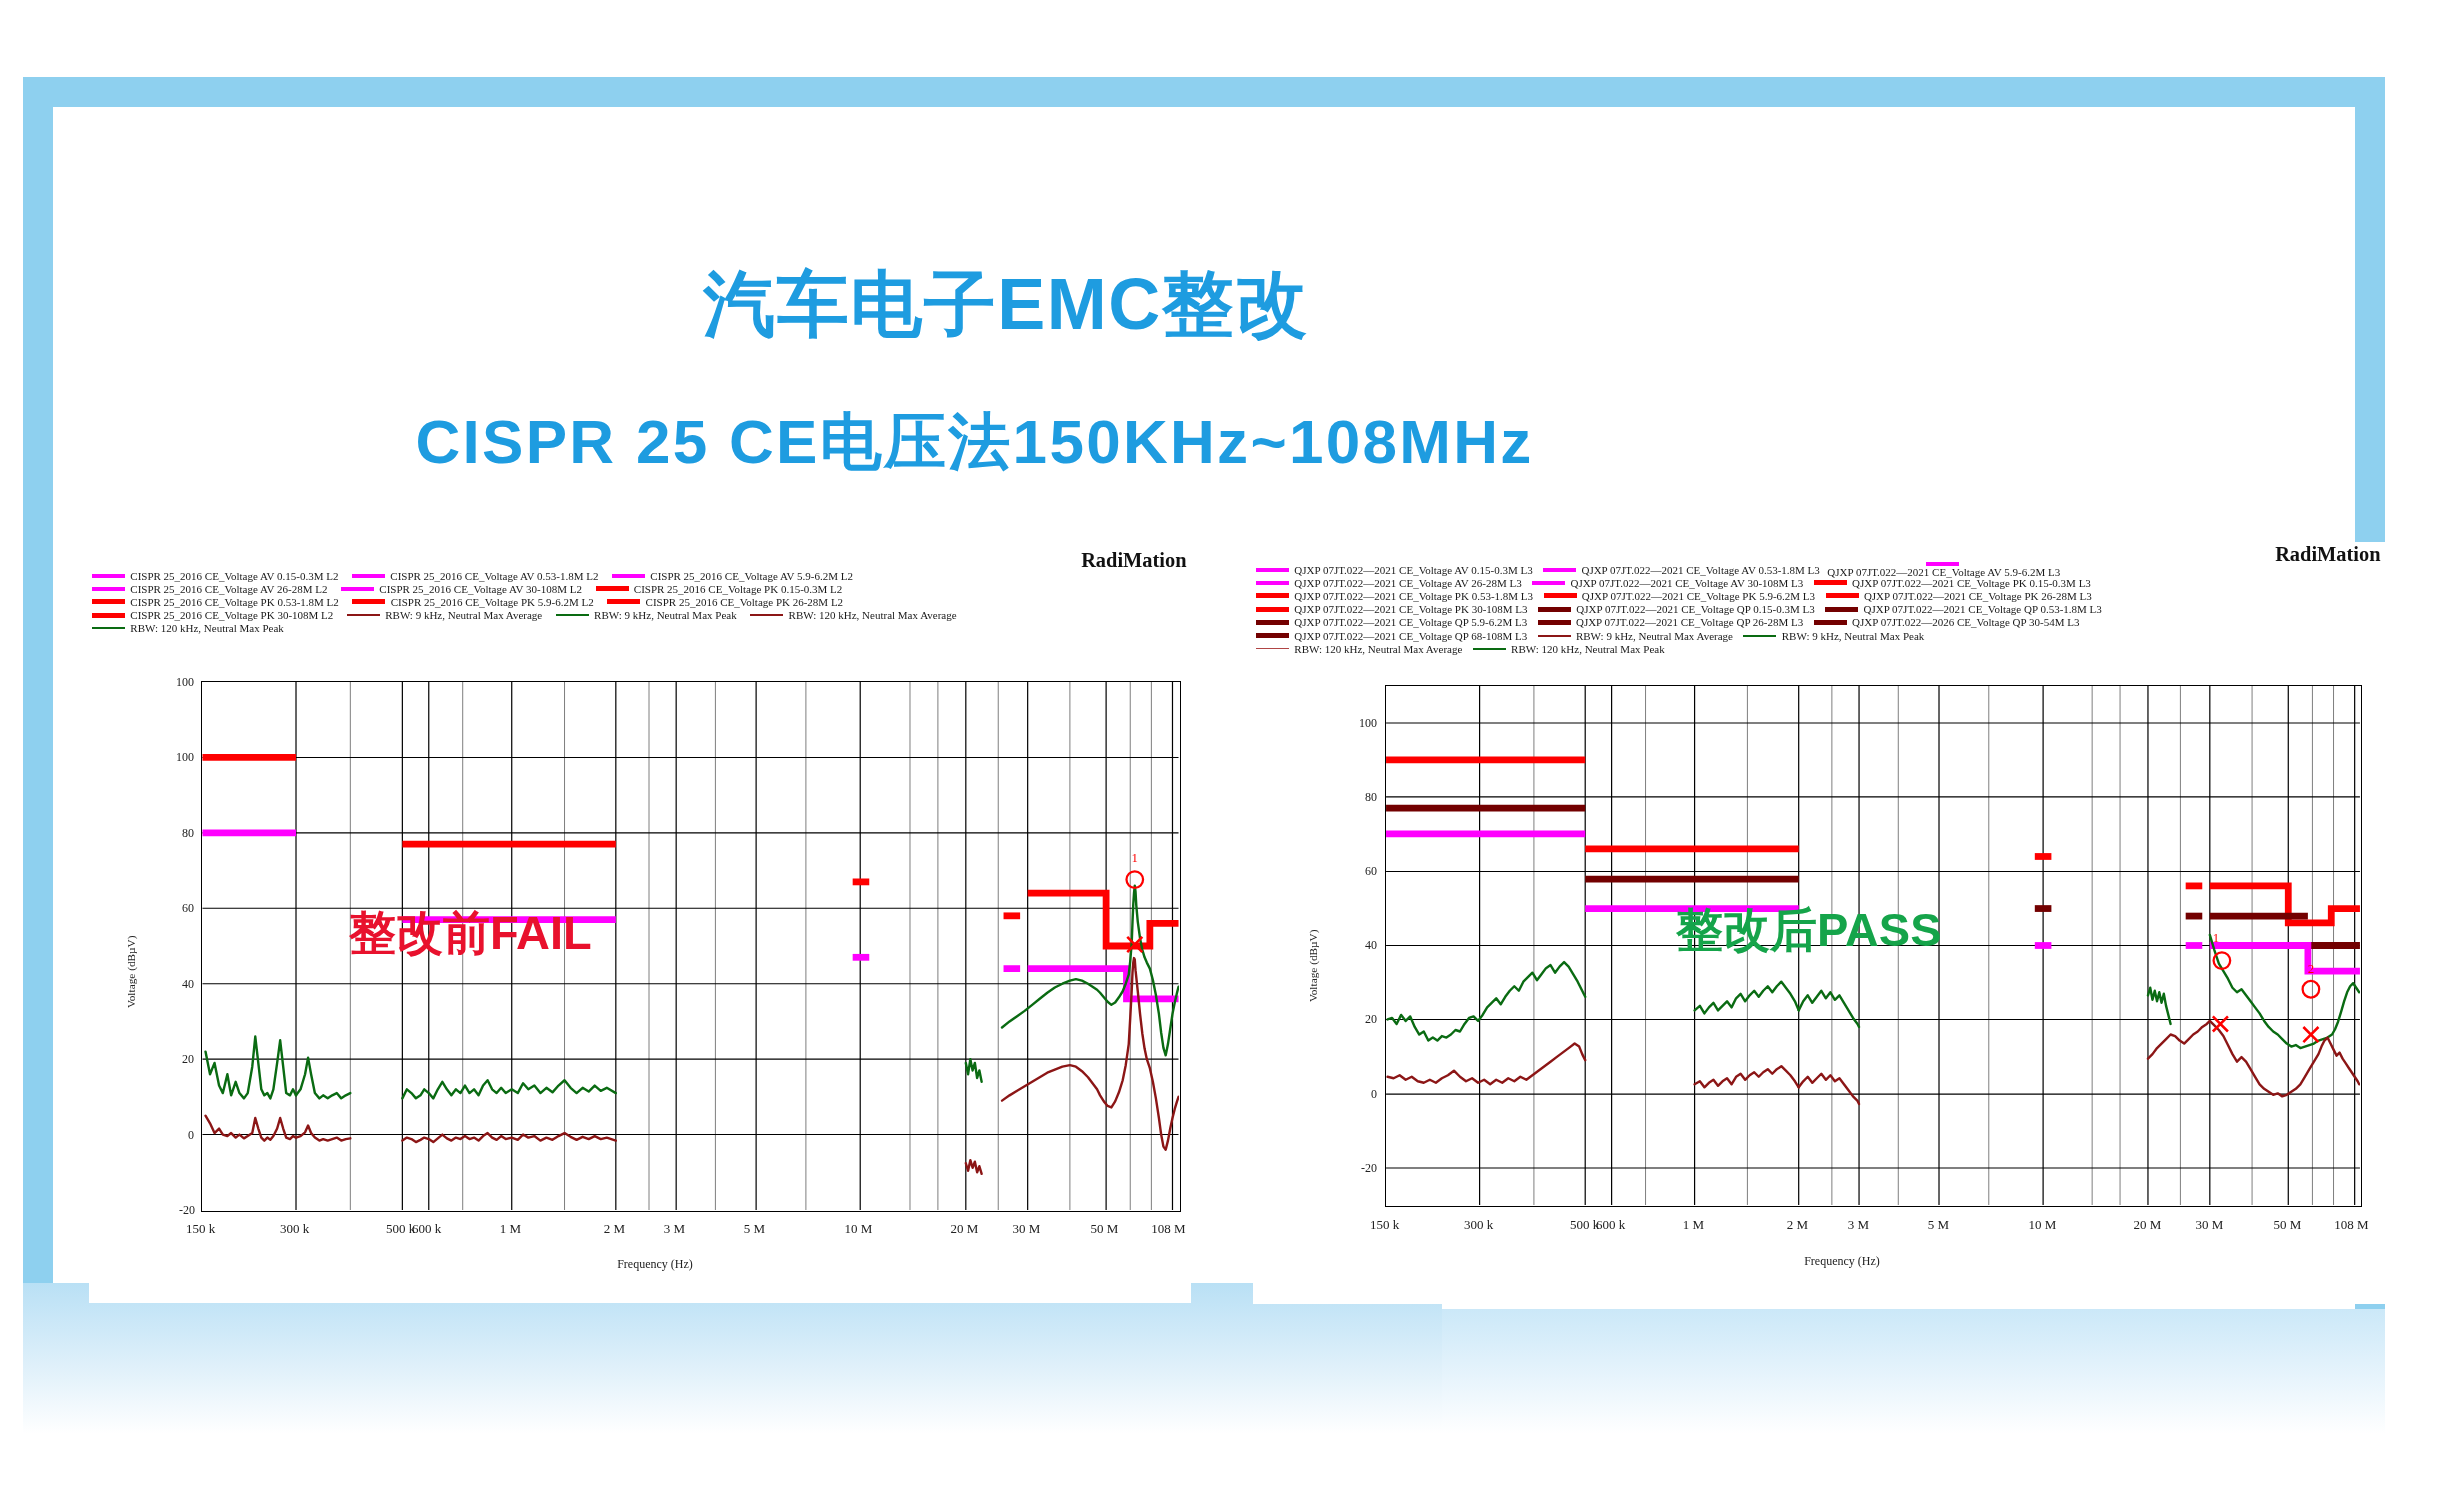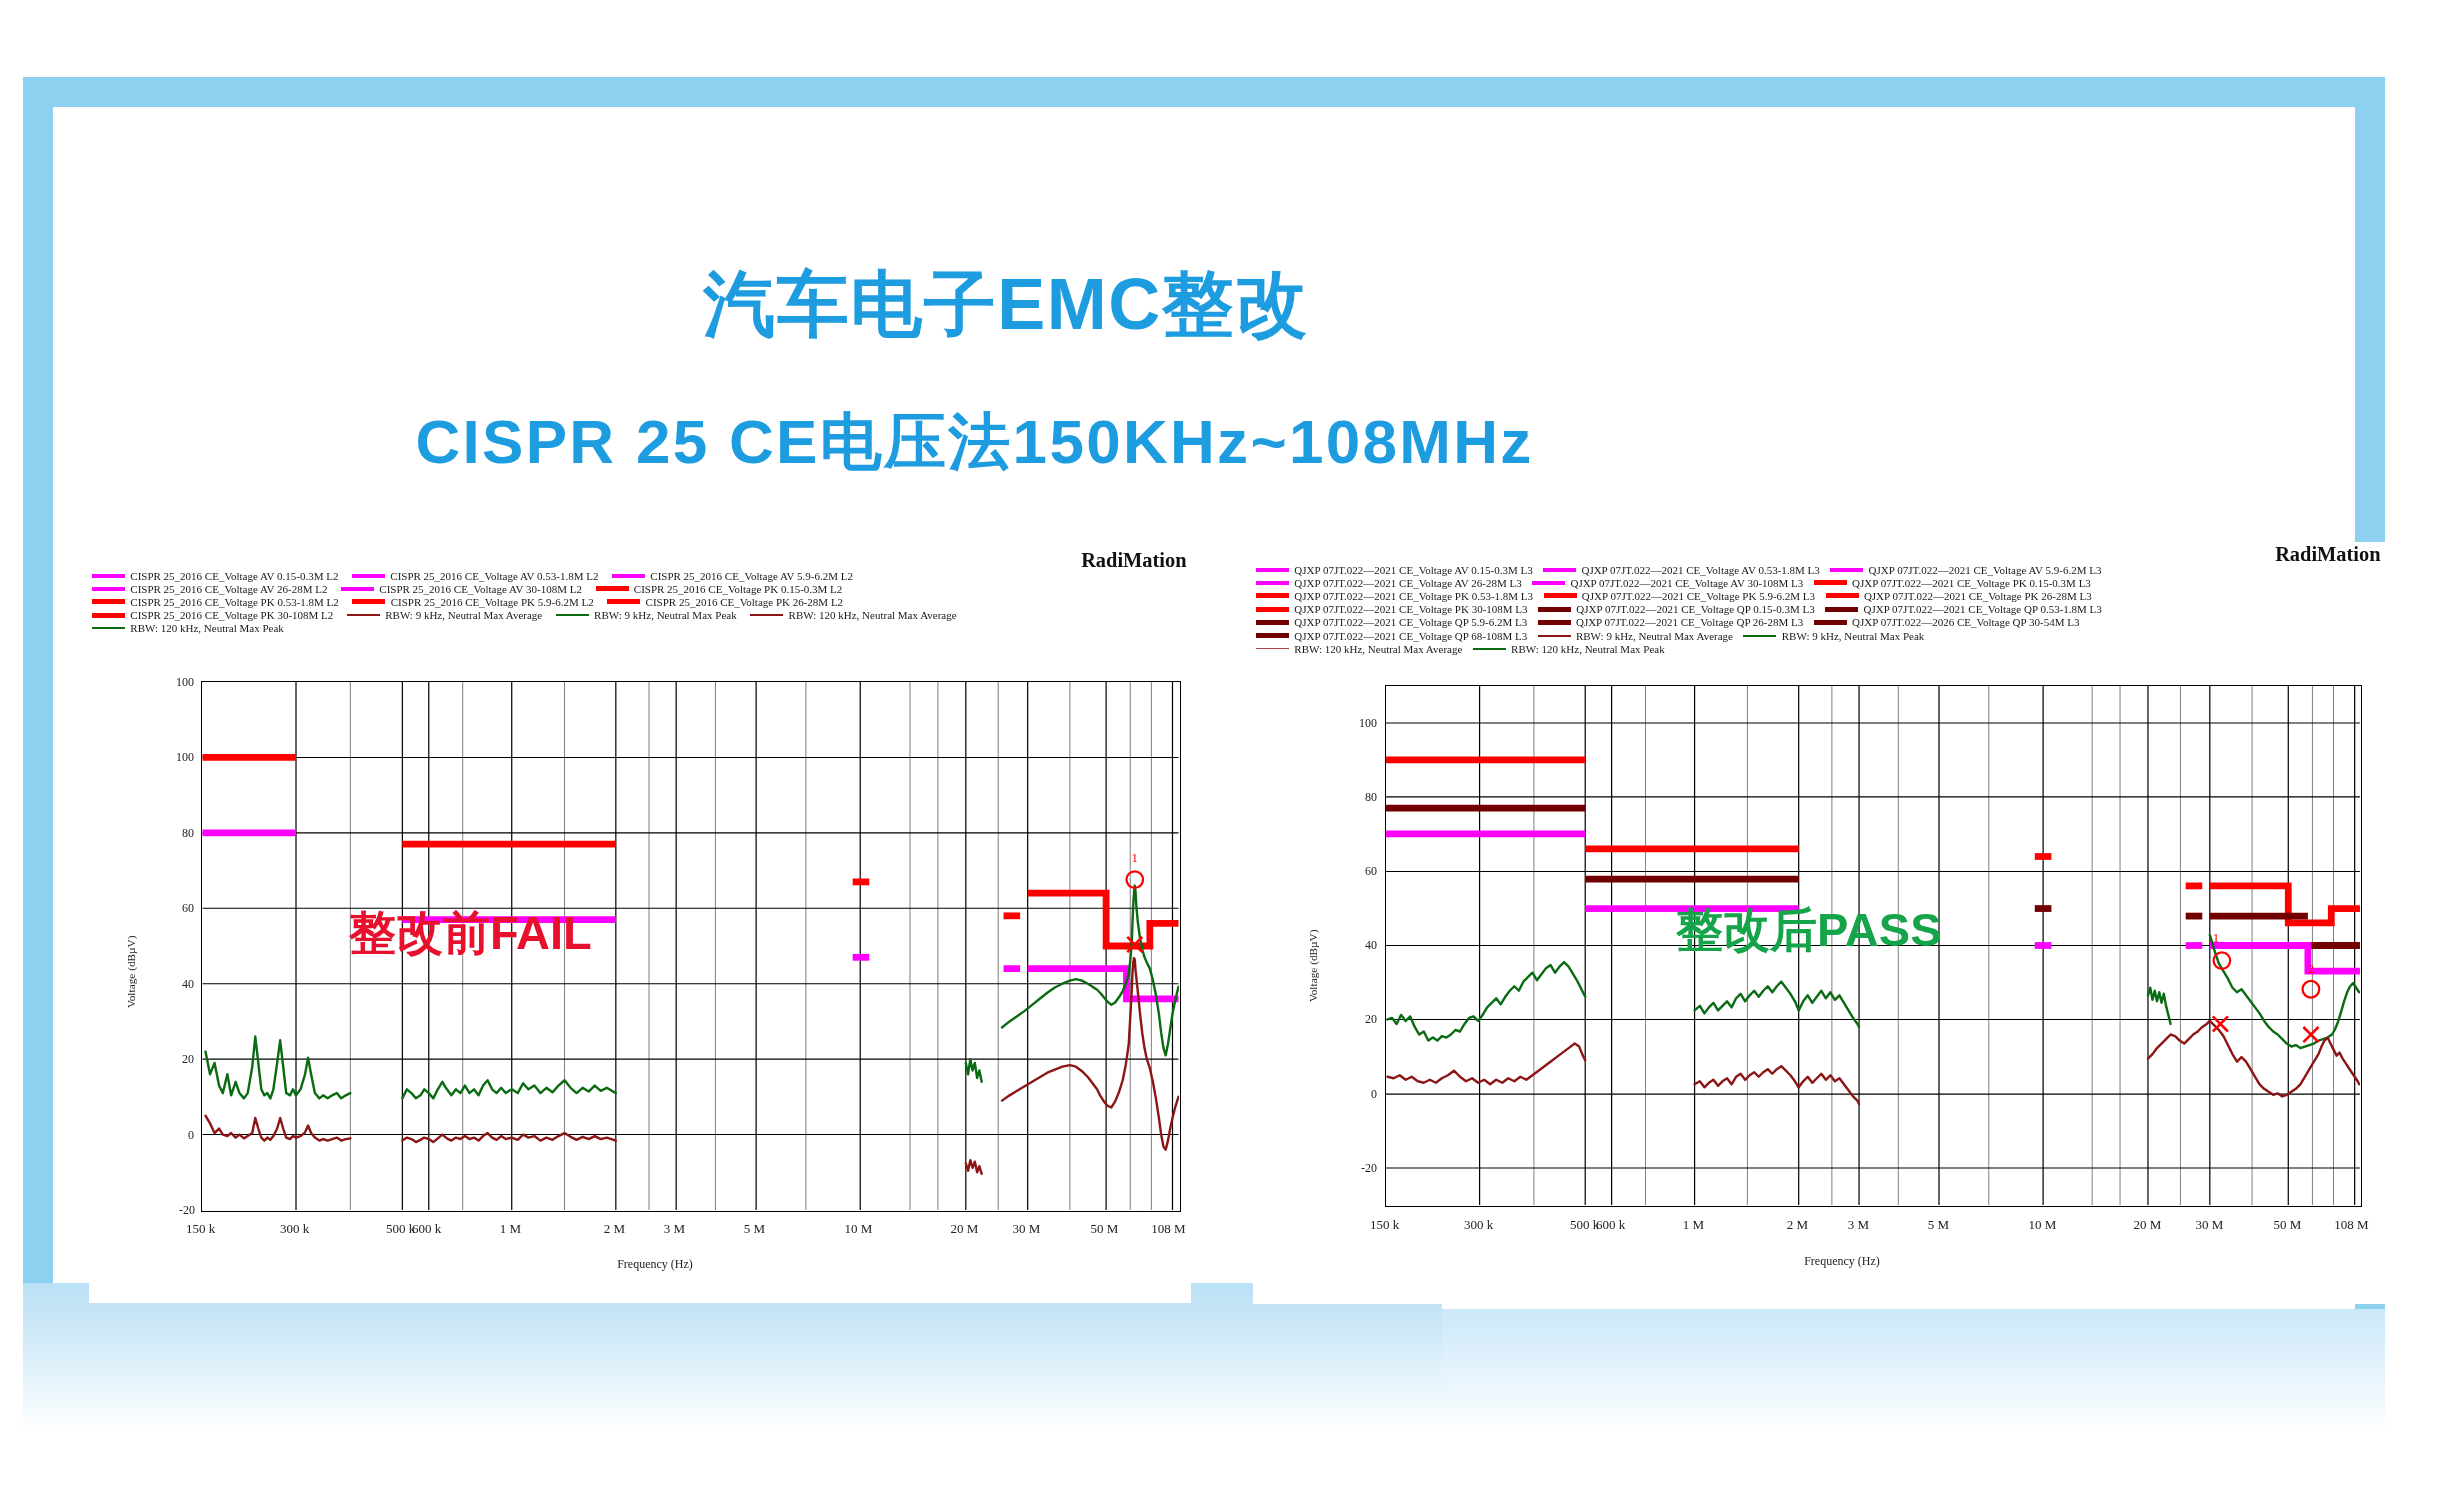--- a/index.html
+++ b/index.html
@@ -294,21 +294,21 @@
   <div class="legend" id="legend-right">
       <div class="legend-row">
         <span class="legend-item" style="margin-right: 7.5px;">
           <span class="swatch sw-mag"></span>
           <span class="lbl">QJXP  07JT.022—2021 CE_Voltage AV 0.15-0.3M L3</span>
         </span>
         <span class="legend-item" style="margin-right: 7.5px;">
           <span class="swatch sw-mag"></span>
           <span class="lbl">QJXP  07JT.022—2021 CE_Voltage AV 0.53-1.8M L3</span>
         </span>
-        <span class="legend-item" style="margin-right: 7.5px;">
+        <span class="legend-item" style="margin-right: 7.5px; flex-direction: column;">
           <span class="swatch sw-mag"></span>
           <span class="lbl">QJXP  07JT.022—2021 CE_Voltage AV 5.9-6.2M L3</span>
         </span>
       </div>
       <div class="legend-row">
         <span class="legend-item" style="margin-right: 7.5px;">
           <span class="swatch sw-mag"></span>
           <span class="lbl">QJXP  07JT.022—2021 CE_Voltage AV 26-28M L3</span>
         </span>
         <span class="legend-item" style="margin-right: 7.5px;">

